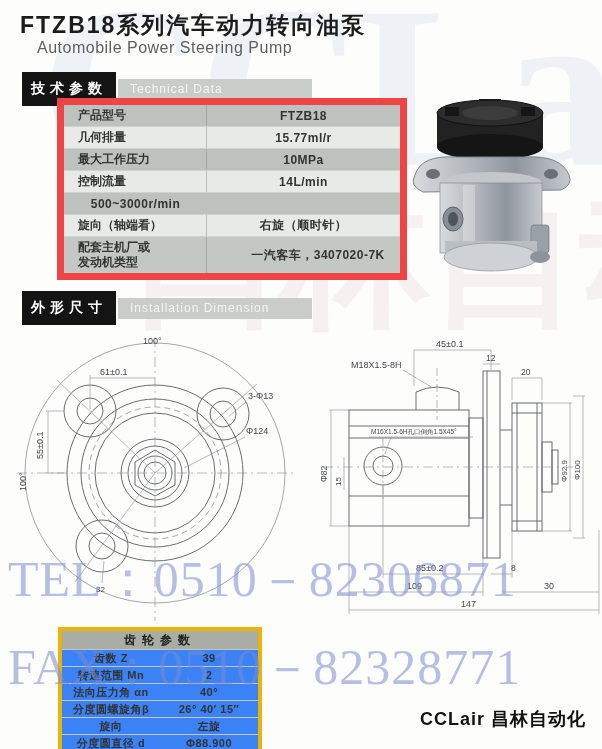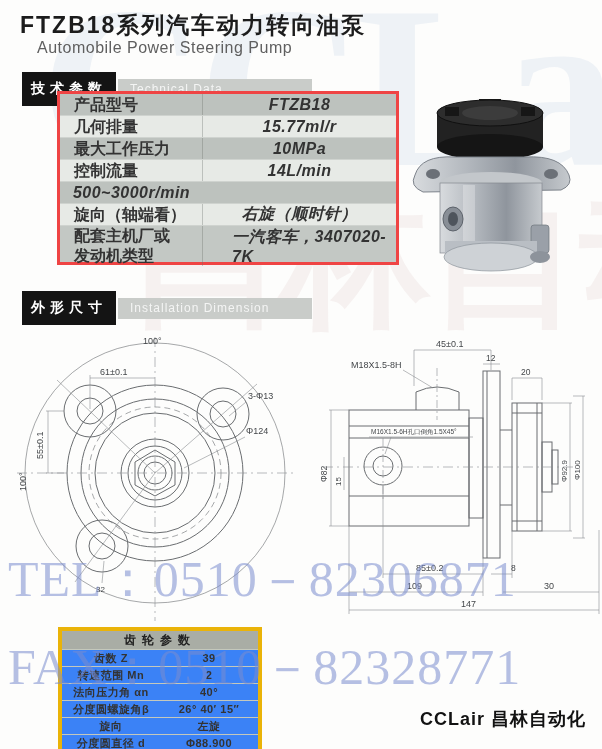--- a/index.html
+++ b/index.html
@@ -12,32 +12,32 @@
   
   .badge-row{position:absolute;left:22px;display:flex;align-items:center;z-index:2;}
   .badge-row.tech{top:72px;}
   .badge-row.dims{top:291px;}
   .badge{background:#141414;color:#fff;font-size:14px;font-weight:bold;
          padding:8px 9px;letter-spacing:5px;white-space:nowrap;}
   .badge-strip{background:#c9ccc9;color:rgba(255,255,255,.8);font-size:12px;
          height:17px;line-height:17px;width:170px;padding:2px 12px;margin-left:2px;
          letter-spacing:1px;white-space:nowrap;overflow:hidden;}
   
-  .spec-table{position:absolute;left:57px;top:91px;width:336px;z-index:2;
-              border:3px solid #ef4444;font-size:16px;}
+  .spec-table{position:absolute;left:57px;top:98px;width:336px;z-index:2;
+              border:7px solid #ef4444;font-size:12px;}
   .spec-row{display:grid;grid-template-columns:143px 1fr;height:21px;
             border-bottom:1px solid #cfd3cf;}
   .spec-row:nth-child(odd){background:#bdc2be;}
   .spec-row:nth-child(even){background:#e7eae6;}
   .spec-row.tall{height:36px;background:#c3c8c4;border-bottom:none;gap:29px;}
   .spec-label{display:flex;flex-direction:column;justify-content:center;
               padding-left:14px;font-weight:bold;color:#333;
               border-right:1px solid rgba(110,115,110,.35);line-height:1.25;}
   .spec-value{display:flex;align-items:center;justify-content:center;
-              font-weight:bold;color:#333;letter-spacing:.5px;font-style:italic;}
+              font-weight:bold;color:#333;letter-spacing:.5px;}
   
   .pump-photo{position:absolute;left:393px;top:85px;width:195px;height:200px;z-index:1;}
   
   .front-view{position:absolute;left:12px;top:331px;z-index:1;}
   .side-view{position:absolute;left:311px;top:330px;z-index:1;}
   svg text{font-family:"Liberation Sans",sans-serif;fill:#44474a;}
   
   .gear-table{position:absolute;left:58px;top:627px;width:196px;z-index:2;
               border:4px solid #eab308;font-size:11px;}
   .gear-title{background:#a9ada5;color:#222;text-align:center;font-weight:bold;

